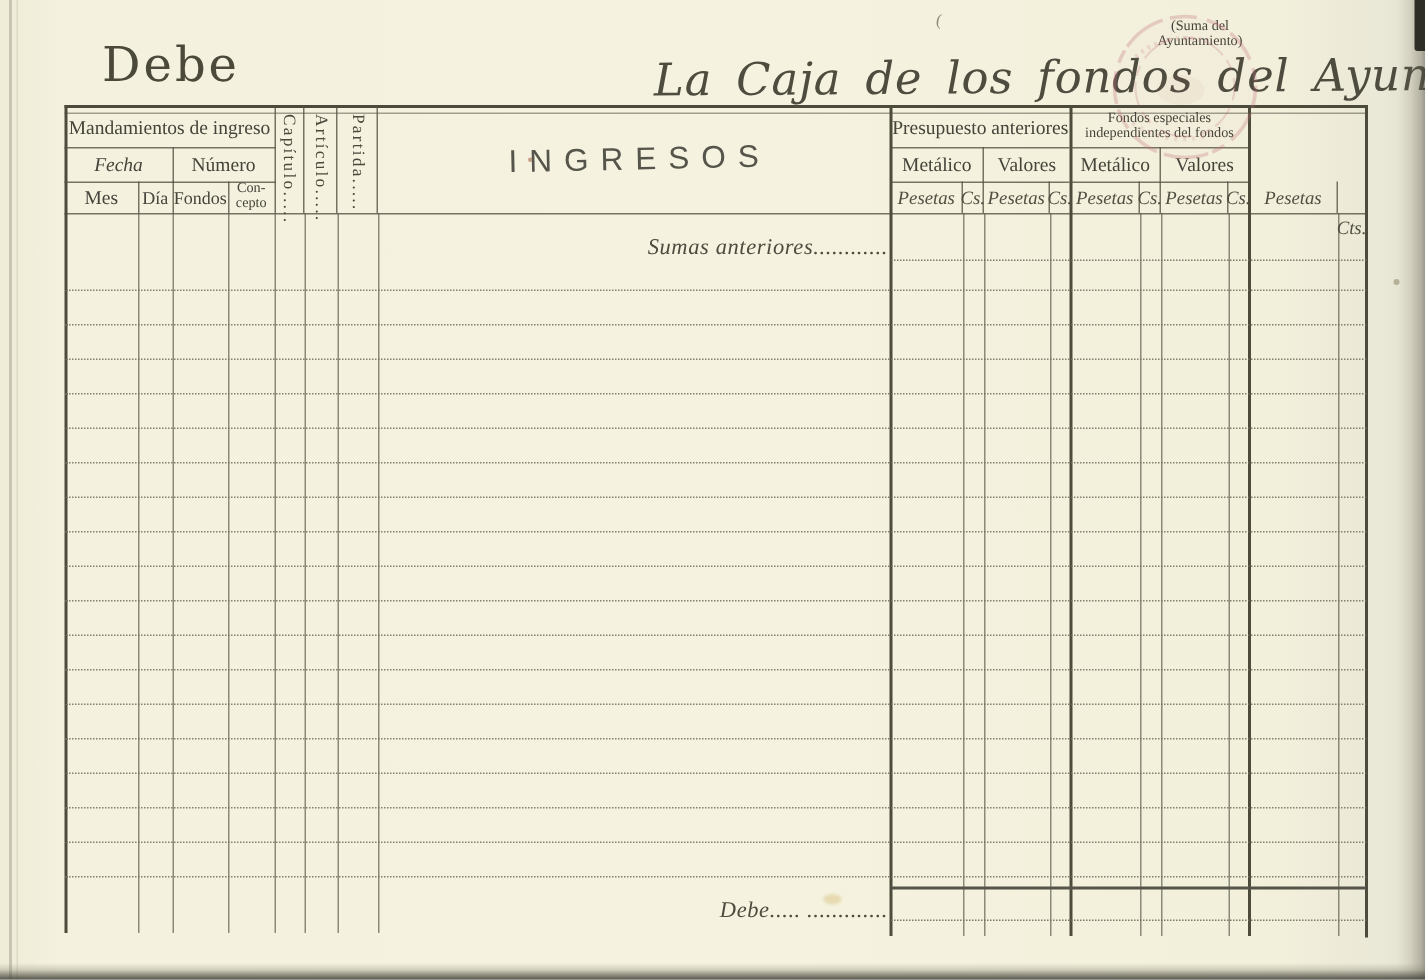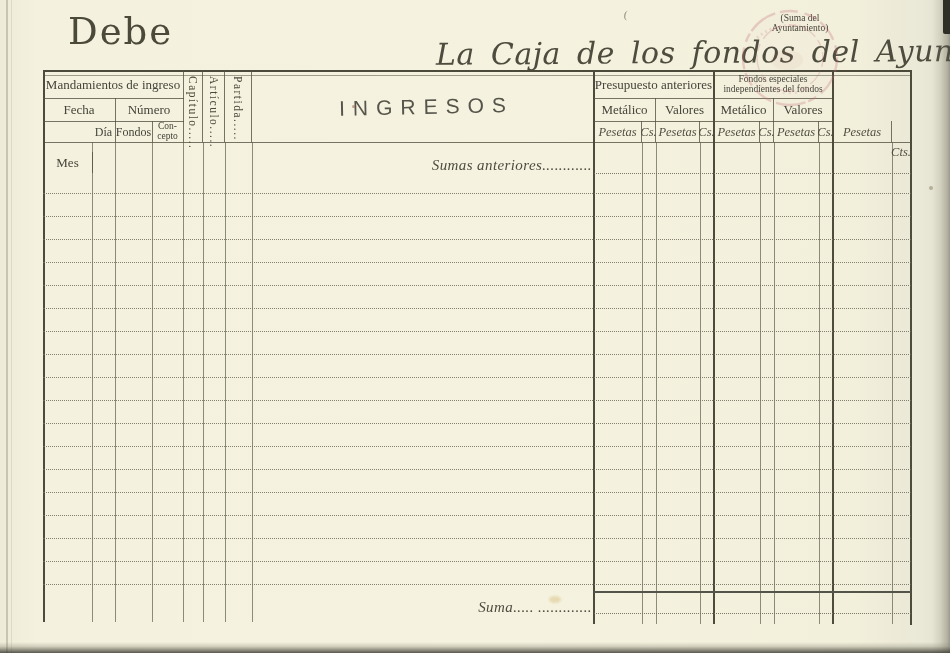--- a/index.html
+++ b/index.html
@@ -11,21 +11,21 @@
   .abs{position:absolute;}
   
   .gutter-line{left:6px;top:0;width:2px;height:653px;background:rgba(110,108,90,.30);}
   .gutter-line2{left:11px;top:0;width:1px;height:653px;background:rgba(110,108,90,.14);}
   .right-shadow{right:0;top:0;width:18px;height:653px;
     background:linear-gradient(90deg,rgba(120,118,100,0) 0%,rgba(120,118,100,.15) 45%,rgba(95,93,80,.35) 85%,rgba(70,69,60,.45) 100%);}
   .corner-dark{right:0;top:0;width:7px;height:34px;background:#2e2e27;border-bottom-left-radius:2px;}
   .bottom-shadow{left:0;bottom:0;width:950px;height:11px;
     background:linear-gradient(180deg,rgba(90,89,75,0) 0%,rgba(130,128,110,.30) 40%,rgba(62,61,52,.85) 100%);}
   
-  .debe{left:68px;top:10px;font-size:37px;letter-spacing:2px;color:#4b4a3a;font-family:"DejaVu Serif",serif;}
+  .debe{left:68px;top:24px;font-size:32px;letter-spacing:2px;color:#4b4a3a;font-family:"DejaVu Serif",serif;}
   .main-title{left:436px;top:35px;width:480px;font-size:30px;font-style:italic;
     font-family:"DejaVu Serif",serif;color:#4d4c3e;letter-spacing:.5px;word-spacing:6px;transform:rotate(-.4deg);white-space:nowrap;}
   .stamp-caption{left:748px;top:13px;width:104px;text-align:center;font-size:9.5px;line-height:10px;color:#45443a;}
   .stray-mark{left:624px;top:8px;font-size:11px;color:#8e8c78;transform:rotate(8deg);}
   .top-border{left:43px;top:70px;width:868px;height:3px;background:transparent;
     border-top:2px solid #4b4a3b;border-bottom:1px solid rgba(90,89,72,.55);}
   .hline{height:1px;background:rgba(85,84,68,.80);}
   .v-heavy{width:2px;background:#4c4b3c;}
   .v-thin{width:1px;background:rgba(95,94,78,.70);}
   .rule-dotted{position:absolute;left:43px;width:868px;height:0;border-top:1px dotted rgba(110,108,92,.85);}
@@ -82,23 +82,23 @@
   <div class="abs v-thin" style="left:252px;top:142px;height:480px;"></div>
   <div class="abs v-thin" style="left:642px;top:142px;height:482px;"></div>
   <div class="abs v-thin" style="left:656px;top:142px;height:482px;"></div>
   <div class="abs v-thin" style="left:700px;top:142px;height:482px;"></div>
   <div class="abs v-thin" style="left:760px;top:142px;height:482px;"></div>
   <div class="abs v-thin" style="left:774px;top:142px;height:482px;"></div>
   <div class="abs v-thin" style="left:819px;top:142px;height:482px;"></div>
   <div class="abs v-thin" style="left:892px;top:142px;height:482px;"></div>
 
   <div class="cell br bb" style="left:43px;top:71px;width:140px;height:27px;">Mandamientos de ingreso</div>
-  <div class="cell br bb" style="left:43px;top:98px;width:72px;height:23px;">Fecha</div>
+  <div class="cell br bb" style="left:43px;top:98px;width:72px;height:23px;font-style:italic;">Fecha</div>
   <div class="cell br bb" style="left:115px;top:98px;width:68px;height:23px;">Número</div>
-  <div class="cell br" style="left:43px;top:121px;width:49px;height:21px;margin-top:31px;">Mes</div>
+  <div class="cell br" style="left:43px;top:121px;width:49px;height:21px;">Mes</div>
   <div class="cell br" style="left:92px;top:121px;width:23px;height:21px;font-size:12px;">Día</div>
   <div class="cell br" style="left:115px;top:121px;width:37px;height:21px;font-size:12px;">Fondos</div>
   <div class="cell br small2" style="left:152px;top:121px;width:31px;height:21px;font-family:Liberation Serif, serif;">
     <span><span>Con-</span><br><span>cepto</span></span>
   </div>
 
   <div class="cell vcell br" style="left:183px;top:71px;width:20px;height:71px;">
     <span>Capítulo.....</span>
     </div>
   <div class="cell vcell br" style="left:203px;top:71px;width:22px;height:71px;">
@@ -148,21 +148,21 @@
       <div class="rule-dotted" style="top: 423px;"></div>
       <div class="rule-dotted" style="top: 446px;"></div>
       <div class="rule-dotted" style="top: 469px;"></div>
       <div class="rule-dotted" style="top: 492px;"></div>
       <div class="rule-dotted" style="top: 515px;"></div>
       <div class="rule-dotted" style="top: 538px;"></div>
       <div class="rule-dotted" style="top: 561px;"></div>
       <div class="rule-dotted" style="top: 584px;"></div>
     </div>
   <div class="abs sum-solid"></div>
-  <div class="abs sums-text" style="top:599px;">Suma..... .............</div>
+  <div class="abs sums-text" style="top:599px;">Debe..... .............</div>
   <div class="abs money-dotted" style="top:613px;"></div>
 
   <svg class="abs stamp" width="112" height="114" viewBox="0 0 112 114">
     <circle cx="53" cy="54" r="47" fill="rgba(200,125,140,0.05)" stroke="#c4717f" stroke-width="2.4" stroke-dasharray="14 4 22 6 9 3 30 5 18 7" opacity="0.55"></circle>
     <circle cx="53" cy="54" r="33" fill="none" stroke="#c4717f" stroke-width="1.4" stroke-dasharray="9 5 16 4 7 6 22 8" opacity="0.45"></circle>
     <ellipse cx="50" cy="56" rx="16" ry="10" fill="#c4717f" opacity="0.12"></ellipse>
     <path d="M20,34 q20,-18 52,-10" fill="none" stroke="#c4717f" stroke-width="3" stroke-dasharray="2 3" opacity="0.35"></path>
     <path d="M18,78 q26,18 58,6" fill="none" stroke="#c4717f" stroke-width="3" stroke-dasharray="2 4" opacity="0.3"></path>
   </svg>
 

